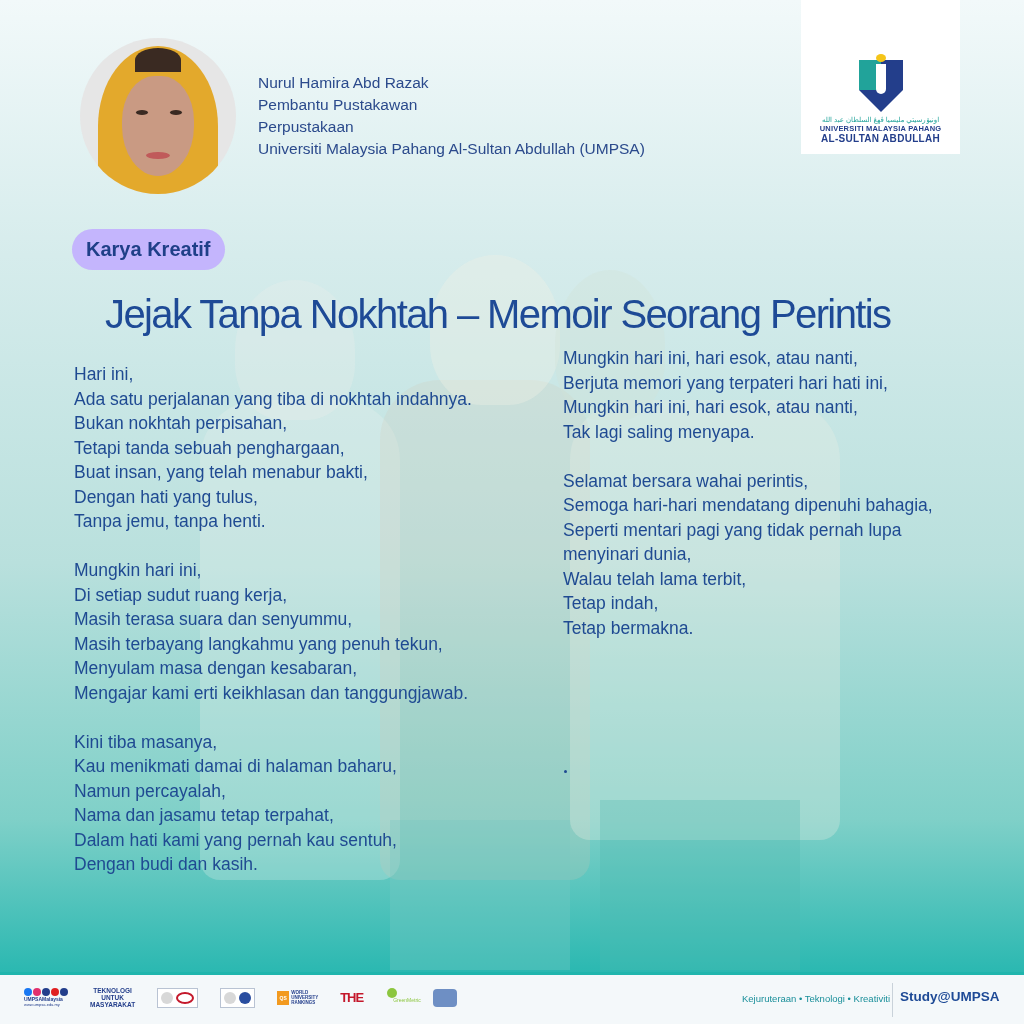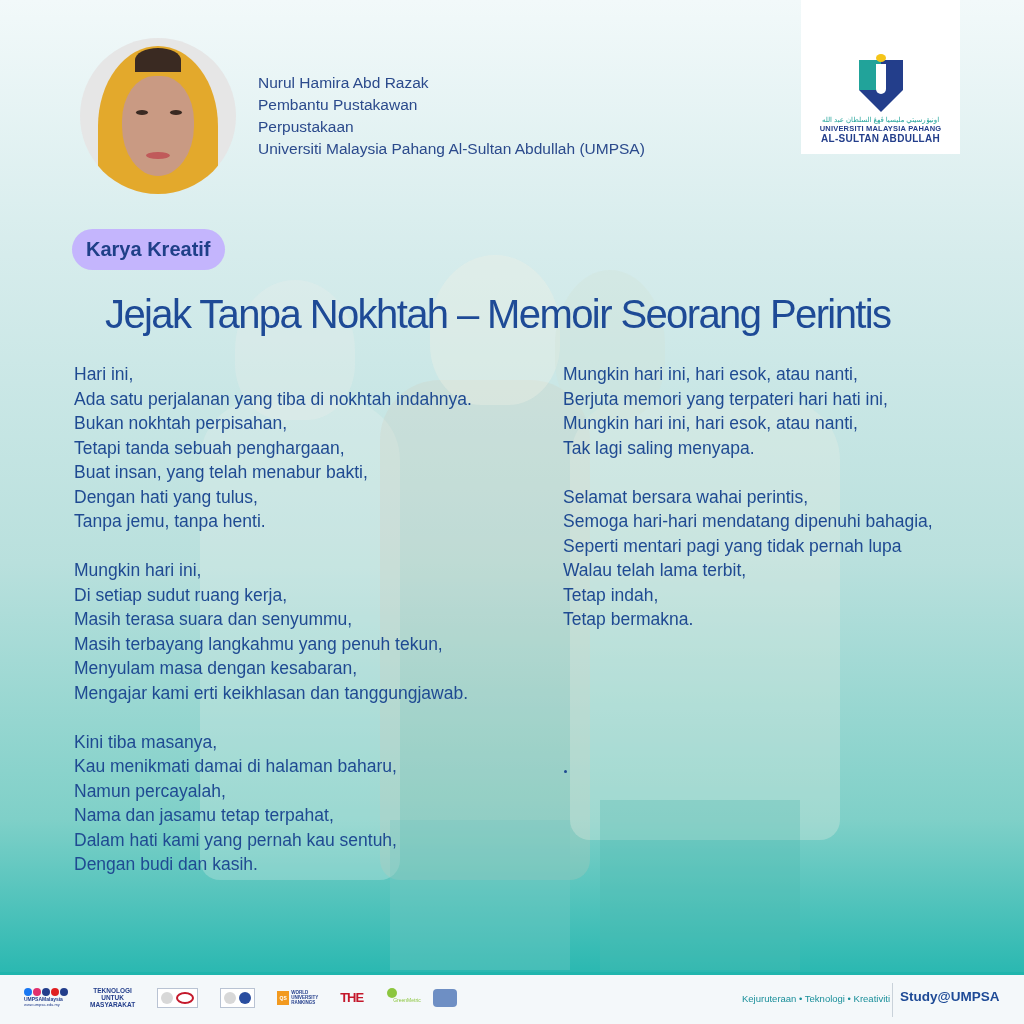--- a/index.html
+++ b/index.html
@@ -52,21 +52,21 @@
     position: absolute; left: 72px; top: 229px; height: 41px; padding: 0 14px;
     background: #c4b5fd; border-radius: 21px; color: #1f3f88;
     font-weight: bold; font-size: 20px; line-height: 41px;
   }
   .title {
     position: absolute; left: 73px; top: 292px; color: #1e4a96;
     font-weight: normal; font-size: 40px; letter-spacing: -1.6px; white-space: nowrap; margin-left: 32px;
   }
   .poem { position: absolute; color: #1f4a92; font-size: 17.5px; line-height: 24.5px; }
   .poem.left { left: 74px; top: 362px; }
-  .poem.right { left: 563px; top: 362px; }
+  .poem.right { left: 563px; top: 346px; }
   .stanza { margin-bottom: 24.5px; }
   .stanza .line { display: block; white-space: nowrap; }
   .stray-dot { position: absolute; left: 564px; top: 770px; width: 3px; height: 3px; border-radius: 50%; background: #1f4a92; }
 
   .footer {
     position: absolute; left: 0; top: 972px; width: 1024px; height: 52px;
     background: #f4f8fa; border-top: 3px solid #20b5ad;
   }
   .footer .logos { position: absolute; left: 24px; top: 12px; display: flex; align-items: center; gap: 22px; }
   .social { display: flex; flex-direction: column; align-items: flex-start; }
@@ -168,20 +168,21 @@
   <div class="stanza">
     <span class="line">Mungkin hari ini, hari esok, atau nanti,</span>
     <span class="line">Berjuta memori yang terpateri hari hati ini,</span>
     <span class="line">Mungkin hari ini, hari esok, atau nanti,</span>
     <span class="line">Tak lagi saling menyapa.</span>
   </div>
   <div class="stanza">
     <span class="line">Selamat bersara wahai perintis,</span>
     <span class="line">Semoga hari-hari mendatang dipenuhi bahagia,</span>
     <span class="line">Seperti mentari pagi yang tidak pernah lupa</span>
+    <span class="line">menyinari dunia,</span>
     <span class="line">Walau telah lama terbit,</span>
     <span class="line">Tetap indah,</span>
     <span class="line">Tetap bermakna.</span>
   </div>
 </div>
 <div class="stray-dot"></div>
 
 <div class="footer">
   <div class="logos">
     <div class="social">

